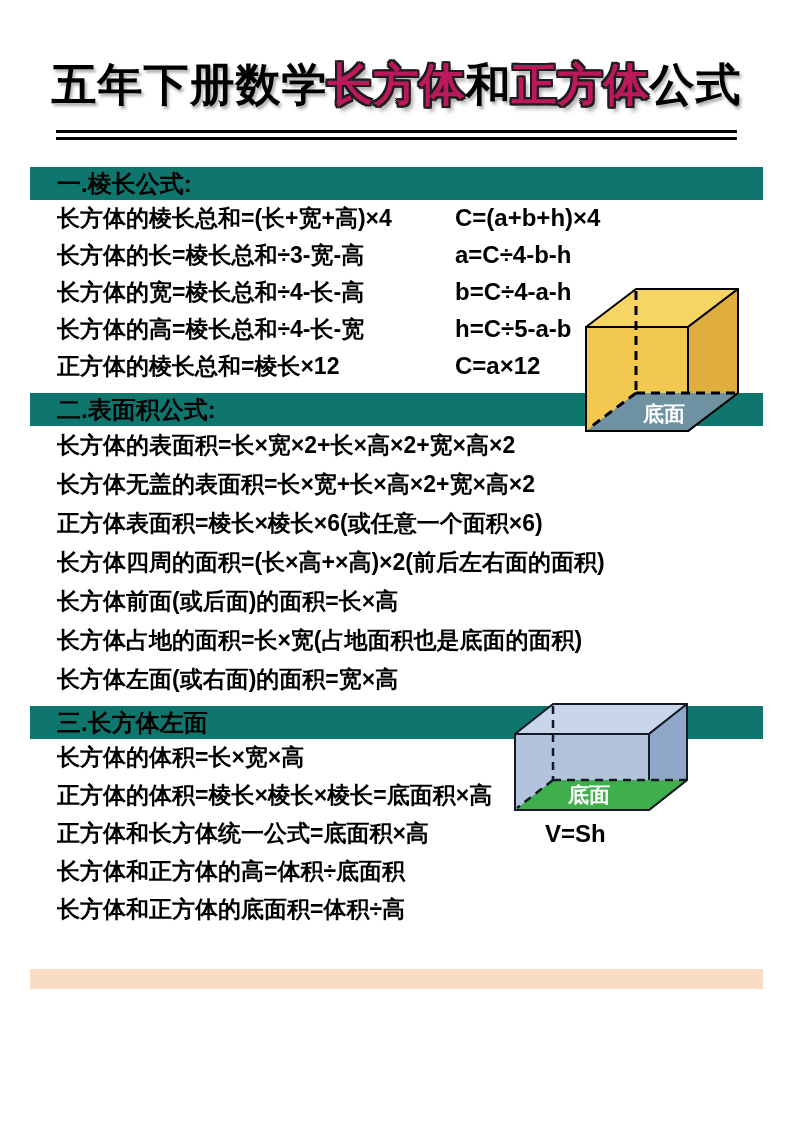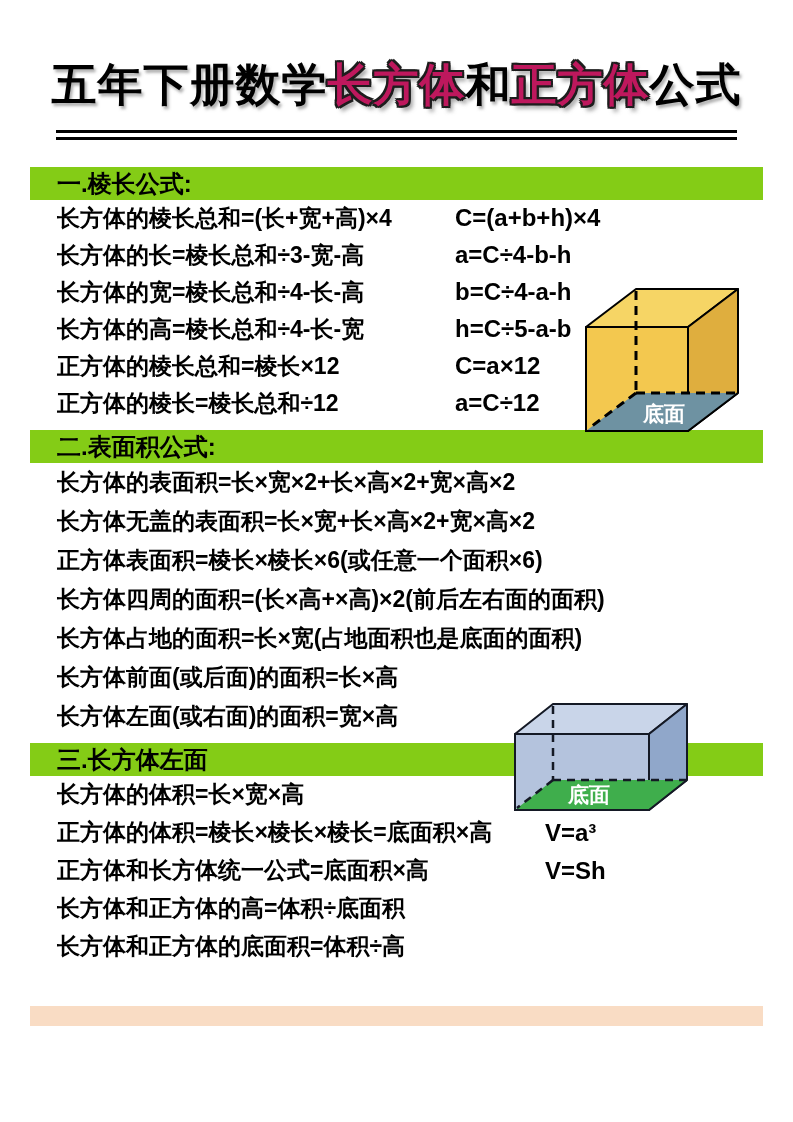--- a/index.html
+++ b/index.html
@@ -19,21 +19,21 @@
     text-shadow:
       -2px -2px 0 #1d1d1d, 2px -2px 0 #1d1d1d,
       -2px  2px 0 #1d1d1d, 2px  2px 0 #1d1d1d,
       -2px  0   0 #1d1d1d, 2px  0   0 #1d1d1d,
        0   -2px 0 #1d1d1d, 0    2px 0 #1d1d1d,
        4px 5px 4px rgba(90,90,90,.6);
   }
   .rule{margin:18px 56px 0;height:4px;border-top:3px solid #000;border-bottom:3px solid #000;}
   .content{margin:0 30px;}
   .sec-head{
-    background:#84cc16;font-weight:700;font-size:24px;line-height:33px;
+    background:#0f766e;font-weight:700;font-size:24px;line-height:33px;
     height:33px;padding-left:27px;white-space:nowrap;
   }
   #s1-head{margin-top:27px;}
   #s2-head{margin-top:8px;}
   #s3-head{margin-top:7px;}
   .row{
     display:flex;align-items:center;height:37px;padding-left:27px;
     font-size:23px;font-weight:700;white-space:nowrap;
   }
   .s2 .row{height:39px;}
@@ -76,45 +76,41 @@
           <span class="alg">b=C÷4-a-h</span>
         </div>
       <div class="row">
           <span class="cn">长方体的高=棱长总和÷4-长-宽</span>
           <span class="alg">h=C÷5-a-b</span>
         </div>
       <div class="row">
           <span class="cn">正方体的棱长总和=棱长×12</span>
           <span class="alg">C=a×12</span>
         </div>
-      <div class="row">
-          <span class="cn">正方体的棱长=棱长总和÷12</span>
-          <span class="alg">a=C÷12</span>
-        </div>
     </div>
 
     <div class="sec-head" id="s2-head">二.表面积公式:</div>
     <div class="s2">
       <div class="row">
           <span>长方体的表面积=长×宽×2+长×高×2+宽×高×2</span>
         </div>
       <div class="row">
           <span>长方体无盖的表面积=长×宽+长×高×2+宽×高×2</span>
         </div>
       <div class="row">
           <span>正方体表面积=棱长×棱长×6(或任意一个面积×6)</span>
         </div>
       <div class="row">
           <span>长方体四周的面积=(长×高+×高)×2(前后左右面的面积)</span>
         </div>
       <div class="row">
-          <span>长方体占地的面积=长×宽(占地面积也是底面的面积)</span>
+          <span>长方体前面(或后面)的面积=长×高</span>
         </div>
       <div class="row">
-          <span>长方体前面(或后面)的面积=长×高</span>
+          <span>长方体占地的面积=长×宽(占地面积也是底面的面积)</span>
         </div>
       <div class="row">
           <span>长方体左面(或右面)的面积=宽×高</span>
         </div>
     </div>
 
     <div class="sec-head" id="s3-head">三.长方体左面</div>
     <div class="s3">
       <div class="row">
           <span class="cn3">长方体的体积=长×宽×高</span>

